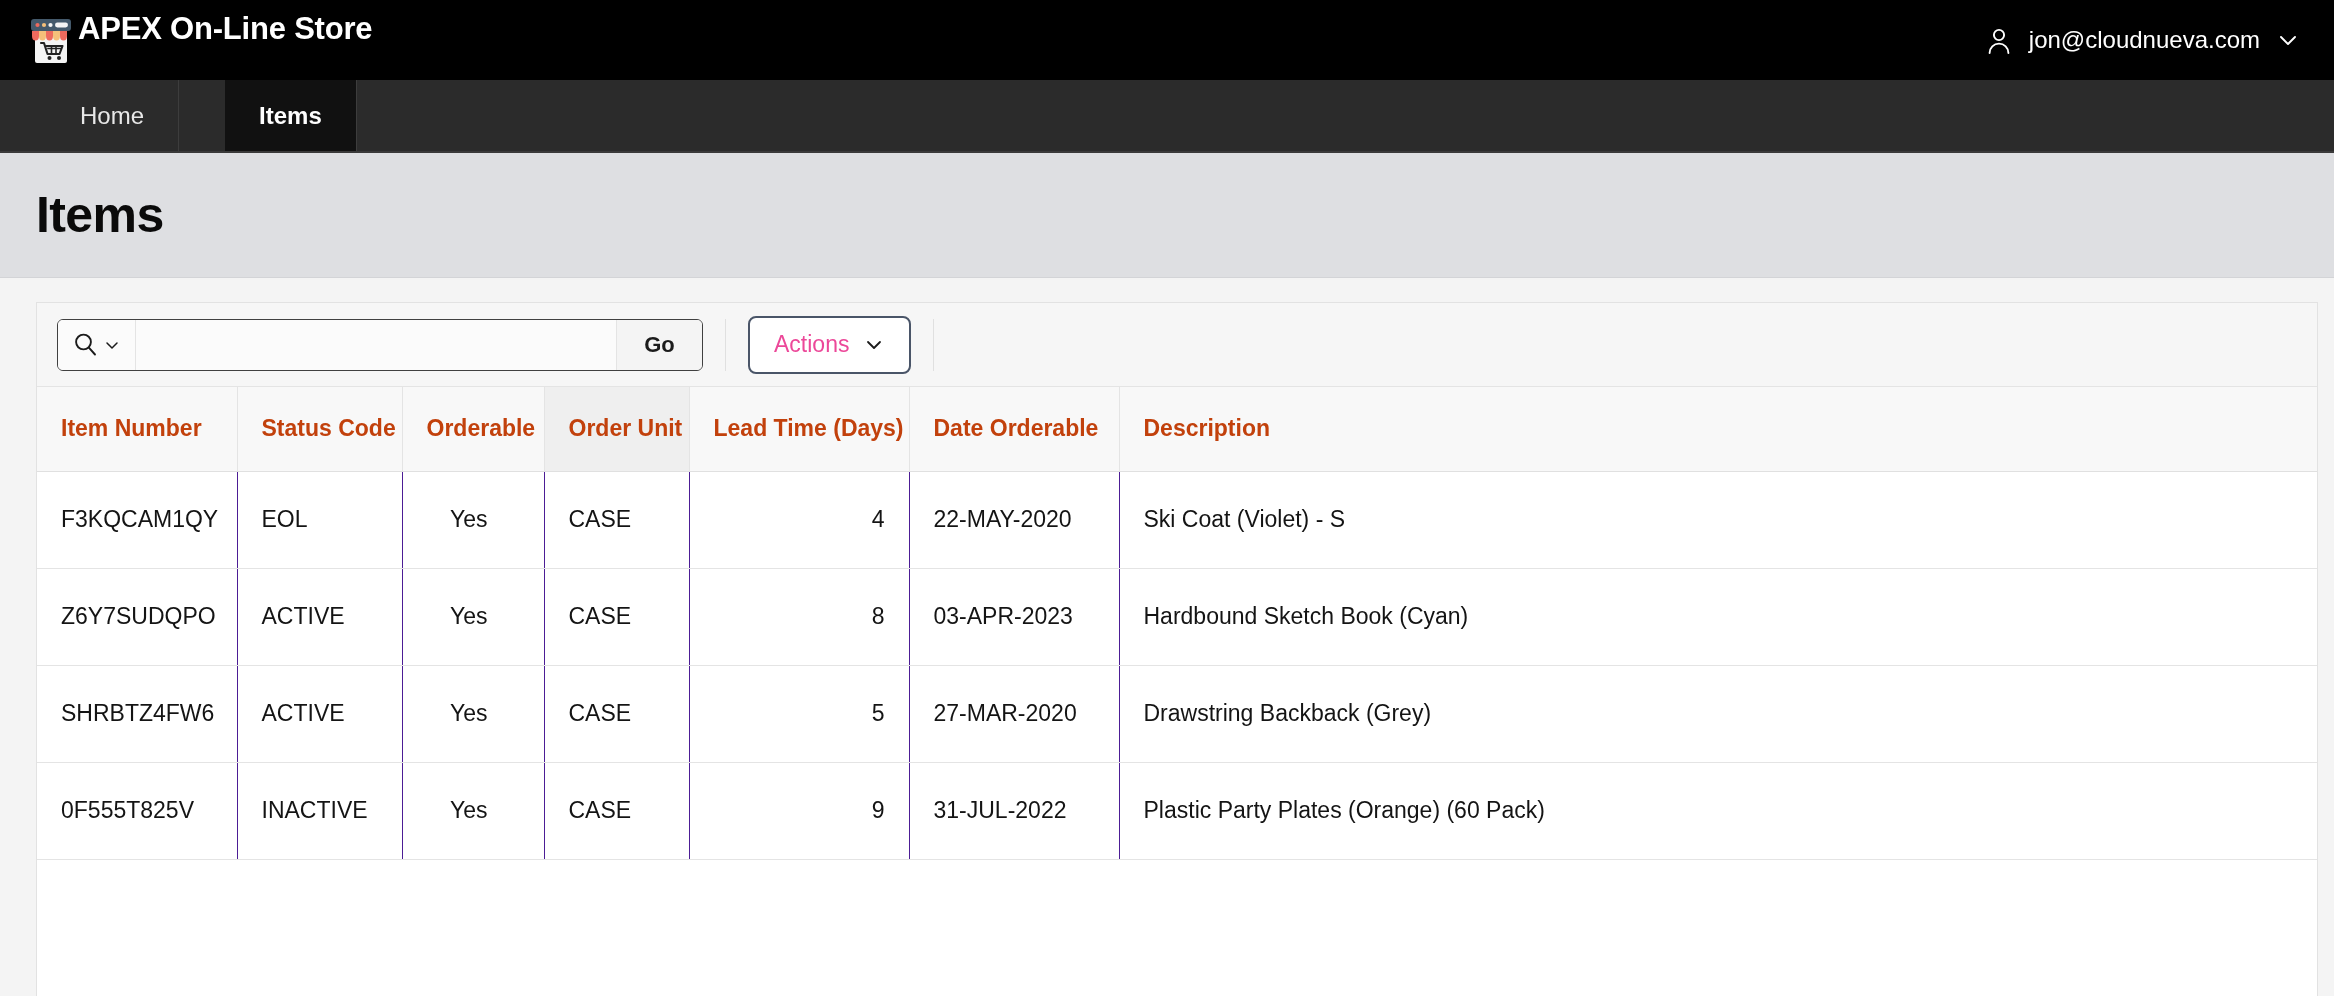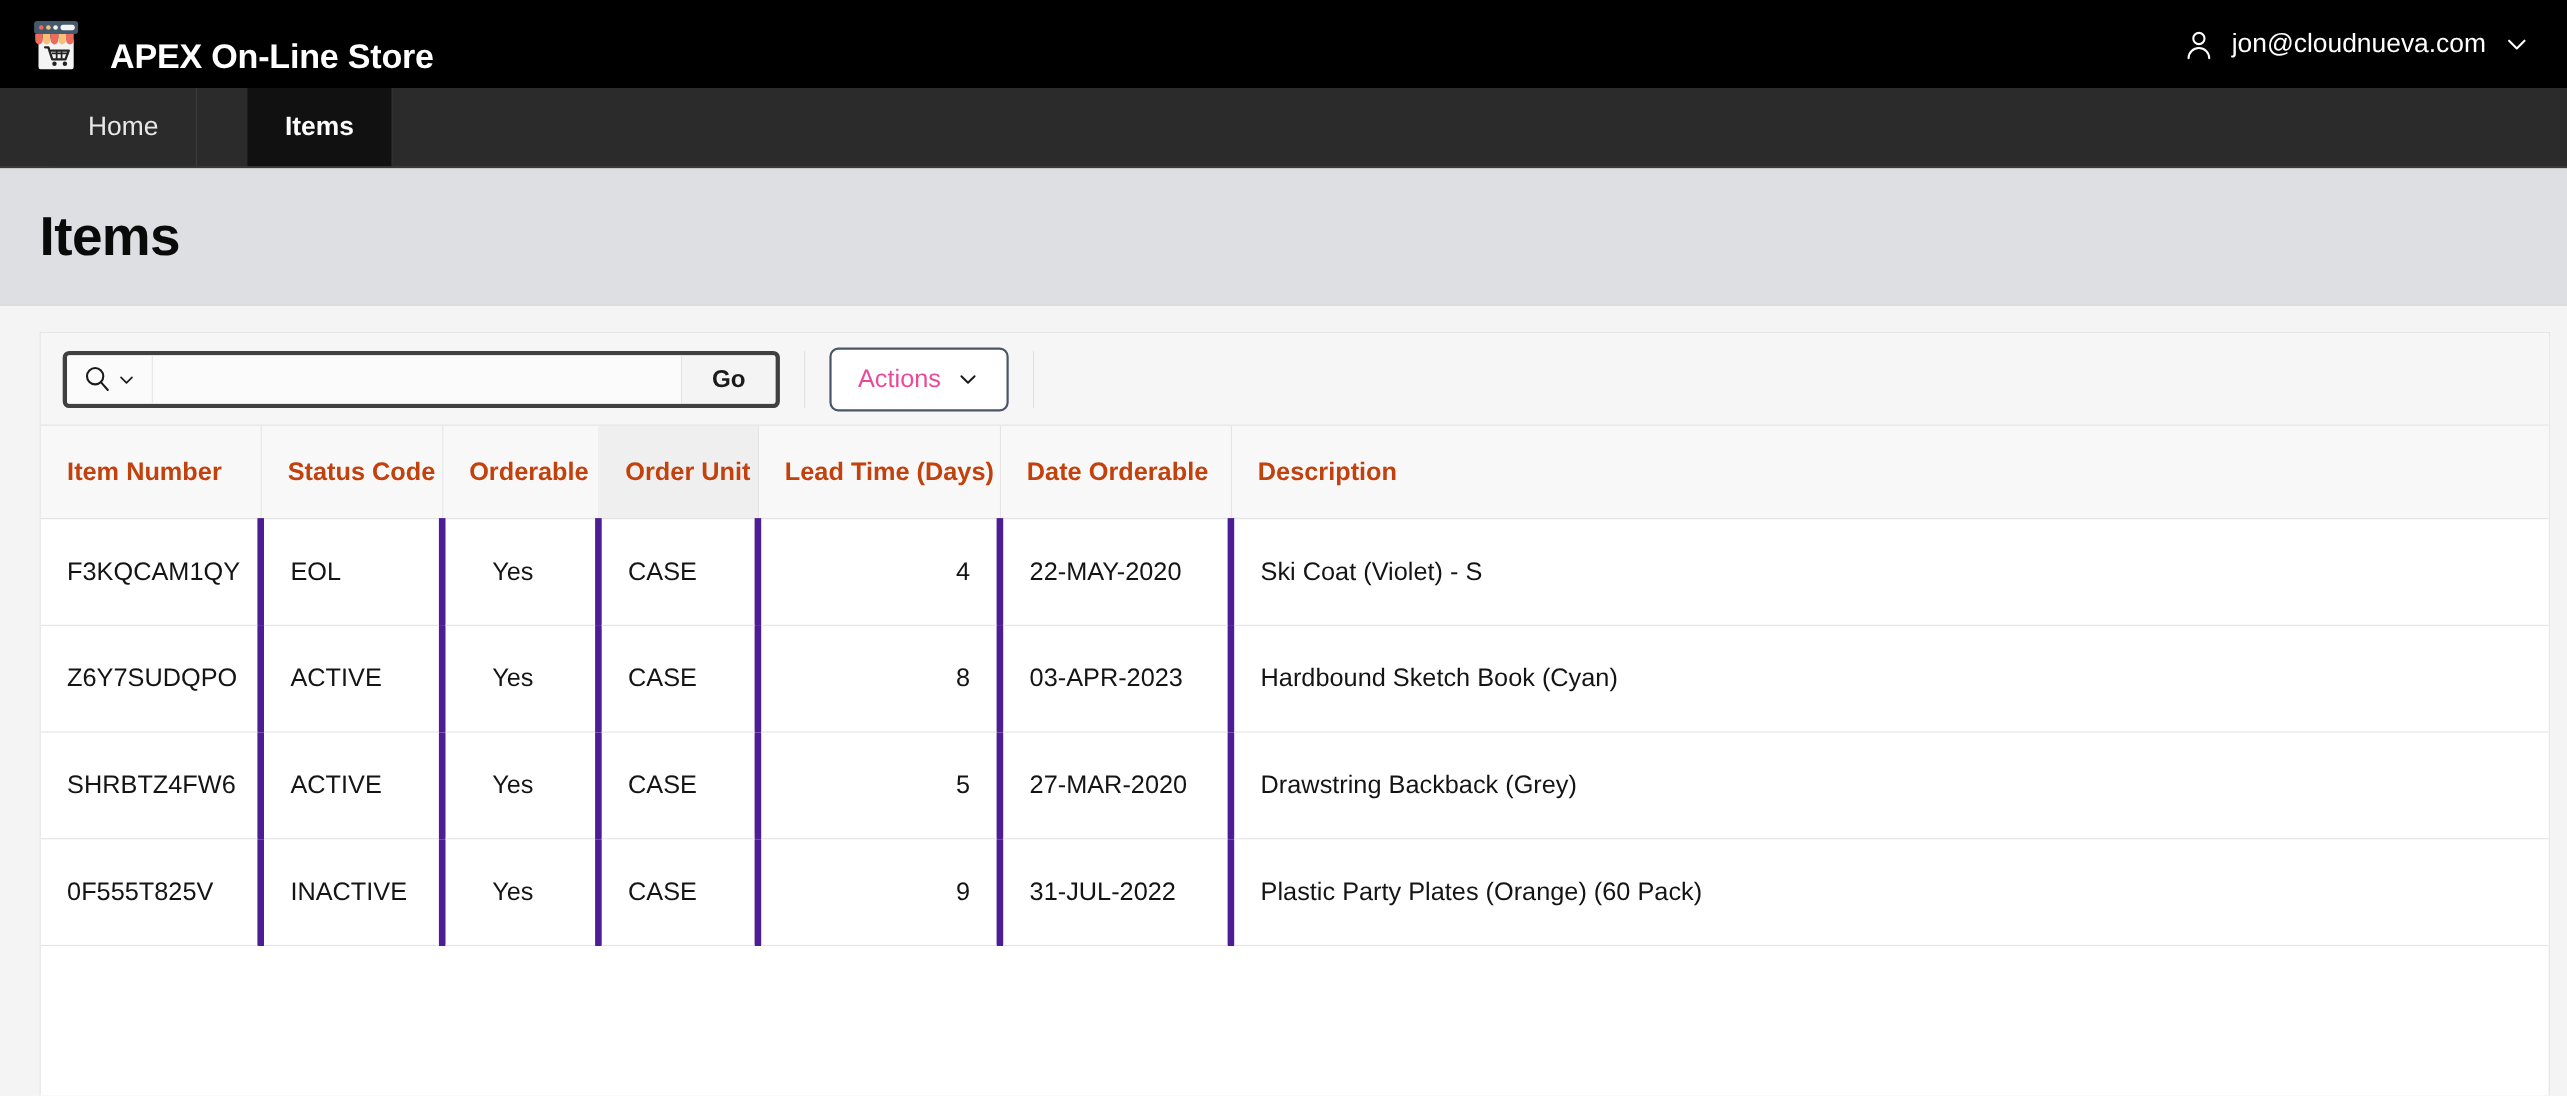--- a/index.html
+++ b/index.html
@@ -17,22 +17,21 @@
   .topbar {
     height: 80px;
     background: #000000;
     display: flex;
     align-items: center;
     padding: 0 34px 0 24px;
     position: relative;
   }
   .brand {
     display: flex;
-    align-items: flex-end;
-    gap: 22px;
+    align-items: flex-start;
   }
   .logo-mark {
     width: 54px;
     height: 54px;
     position: relative;
     display: block;
     flex: 0 0 54px;
   }
   .brand-title {
     color: #ffffff;
@@ -125,21 +124,21 @@
     height: 84px;
     display: flex;
     align-items: center;
     padding: 0 20px;
     gap: 0;
   }
   .searchfield {
     display: flex;
     align-items: stretch;
     height: 52px;
-    border: 4px solid #404040;
+    border: 1px solid #404040;
     border-radius: 6px;
     background: #fbfbfb;
     overflow: hidden;
   }
   .search-sel {
     width: 78px;
     display: flex;
     align-items: center;
     justify-content: center;
     gap: 4px;
@@ -212,21 +211,21 @@
     cursor: pointer;
     white-space: nowrap;
     overflow: hidden;
   }
   table.grid th.highlight { background: #efefef; }
   table.grid th.num { text-align: right; }
   table.grid th:last-child { border-right: none; }
 
   table.grid td {
     background: #ffffff;
-    border-right: 6px solid #4c1d95;
+    border-right: 1px solid #4c1d95;
     border-bottom: 1px solid #e4e4e4;
     color: #141414;
     font-size: 23px;
     padding: 0 24px;
     height: 97px;
     white-space: nowrap;
     overflow: hidden;
   }
   table.grid td.num { text-align: right; }
   table.grid td.ctr { text-align: right; padding-right: 56px; }

